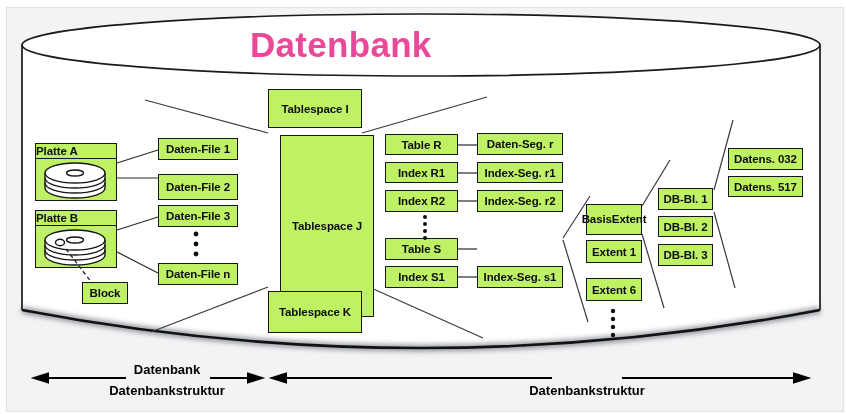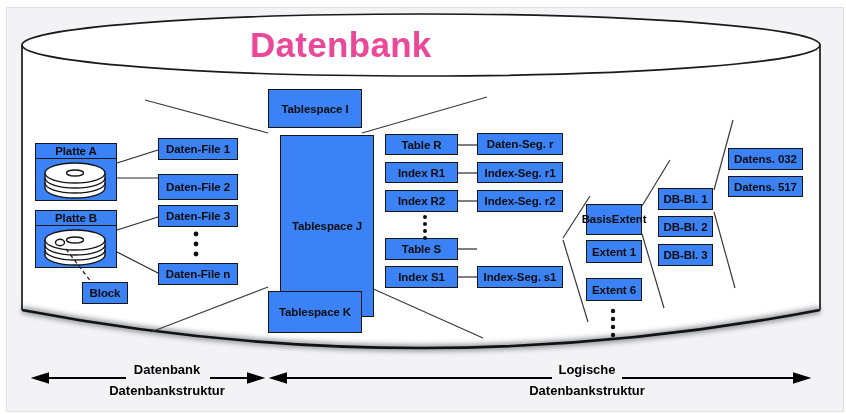--- a/index.html
+++ b/index.html
@@ -8,28 +8,28 @@
     background:#ffffff;
     font-family:"Liberation Sans", sans-serif;
   }
   .panel{
     position:absolute;left:6px;top:7px;width:838px;height:405px;
     background:#f3f3f5;border:1px solid #e2e2e6;box-sizing:border-box;
   }
   .stage{position:absolute;left:0;top:0;width:846px;height:414px;}
   .layer{position:absolute;left:0;top:0;pointer-events:none;}
   .bx{
-    position:absolute;background:#3b82f6;border:1.5px solid #161616;
+    position:absolute;background:#bef264;border:1.5px solid #161616;
     box-sizing:border-box;display:flex;align-items:center;justify-content:center;
     font-size:11.5px;font-weight:700;color:#0d0d0d;white-space:nowrap;
     letter-spacing:-0.1px;z-index:3;
   }
   .pbox{flex-direction:column;justify-content:flex-start;}
   .ptitle{
-    width:100%;text-align:center;border-bottom:1.5px solid #161616;
+    width:100%;border-bottom:1.5px solid #161616;
     padding:1px 0 1px 0;font-size:11.5px;font-weight:700;box-sizing:border-box;
   }
   .stack2{display:flex;flex-direction:row;align-items:center;line-height:12.5px;}
   .title{
     position:absolute;left:250px;top:25px;width:342px;text-align:left;
     font-size:35px;font-weight:700;letter-spacing:0.3px;color:#ec4899;z-index:3;
   }
   .lg{
     position:absolute;text-align:center;font-weight:700;font-size:13px;
     color:#000;z-index:3;white-space:nowrap;
@@ -137,21 +137,20 @@
 
   <div class="bx" style="left:658px;top:188px;width:55px;height:22px">DB-Bl. 1</div>
   <div class="bx" style="left:658px;top:216px;width:55px;height:21px">DB-Bl. 2</div>
   <div class="bx" style="left:658px;top:244px;width:55px;height:22px">DB-Bl. 3</div>
 
   <div class="bx" style="left:728px;top:148px;width:75px;height:22px">Datens. 032</div>
   <div class="bx" style="left:728px;top:176px;width:75px;height:21px">Datens. 517</div>
 
   <div class="lg" style="left:97px;top:362px;width:140px">Datenbank</div>
   <div class="lg" style="left:97px;top:383px;width:140px">Datenbankstruktur</div>
-  <div class="lg" style="left:517px;top:362px;width:140px">Logische</div>
   <div class="lg" style="left:517px;top:383px;width:140px">Datenbankstruktur</div>
 
   <svg class="layer" width="846" height="414" viewBox="0 0 846 414" style="z-index:4">
 
     <g transform="translate(75,173)" stroke="#161616" stroke-width="1.4">
       <path d="M-30,0 L-30,15 A30,10 0 0 0 30,15 L30,0" fill="#ffffff"></path>
       <path d="M-30,5 A30,10 0 0 0 30,5 M-30,10 A30,10 0 0 0 30,10" fill="none"></path>
       <ellipse cx="0" cy="0" rx="30" ry="10" fill="#ffffff"></ellipse>
       <ellipse cx="0" cy="0" rx="8.5" ry="3" fill="#ffffff"></ellipse>
     </g>

